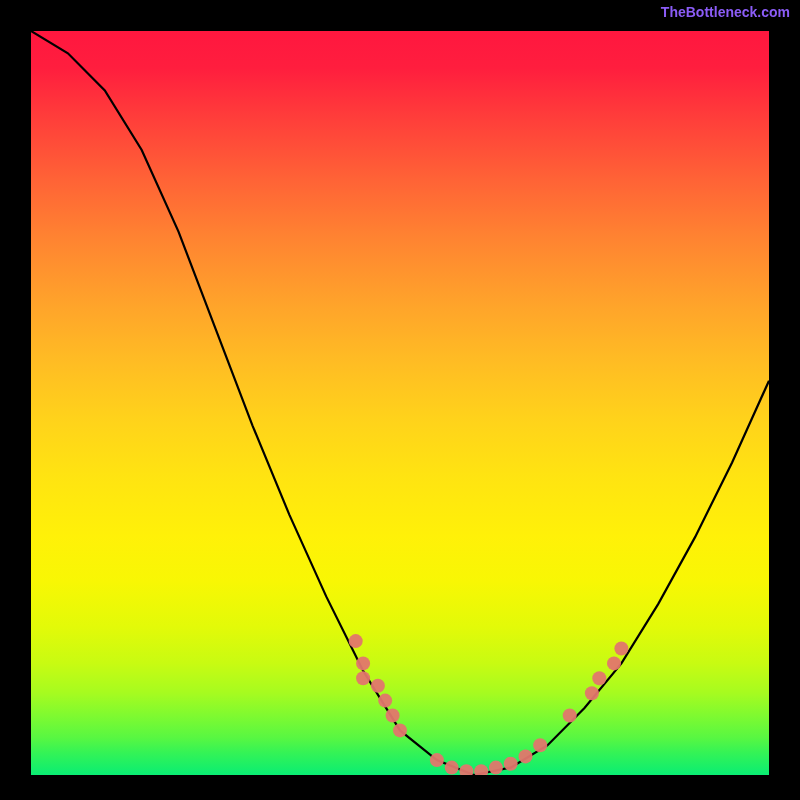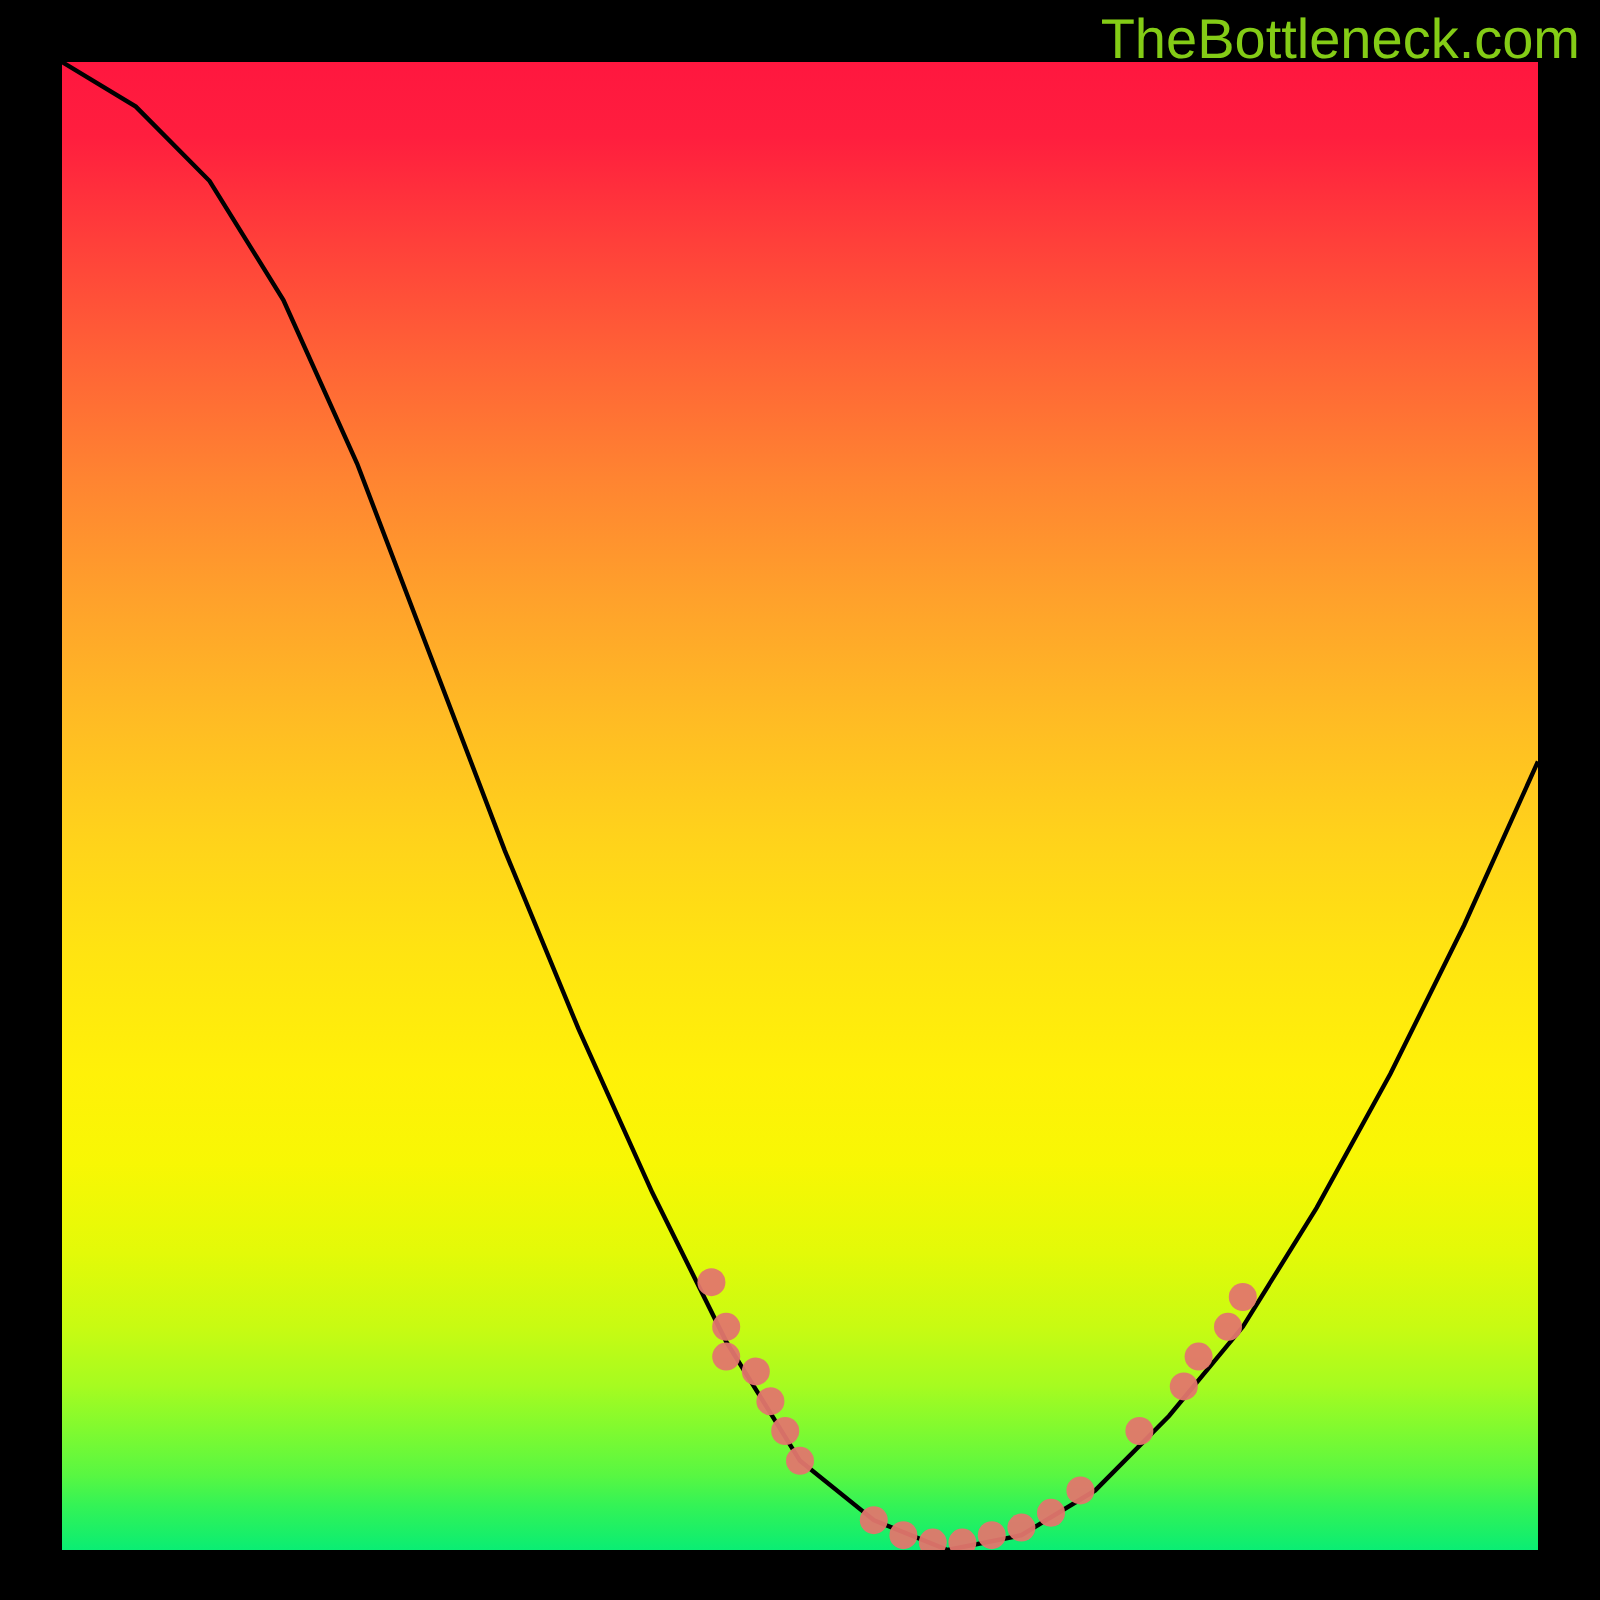--- a/index.html
+++ b/index.html
@@ -8,23 +8,23 @@
     height: 800px;
     background: #000;
     font-family: Arial, sans-serif;
     position: relative;
     overflow: hidden;
   }
   .attribution {
     position: absolute;
     top: 4px;
     right: 10px;
-    color: #84cc16;
-    font-size: 28px;
-    font-weight: 400;
+    color: #8b5cf6;
+    font-size: 14px;
+    font-weight: 700;
     z-index: 10;
   }
   .plot-area {
     position: absolute;
     left: 31px;
     top: 31px;
     width: 738px;
     height: 744px;
     background: linear-gradient(to bottom,
       #ff173f 0%,

